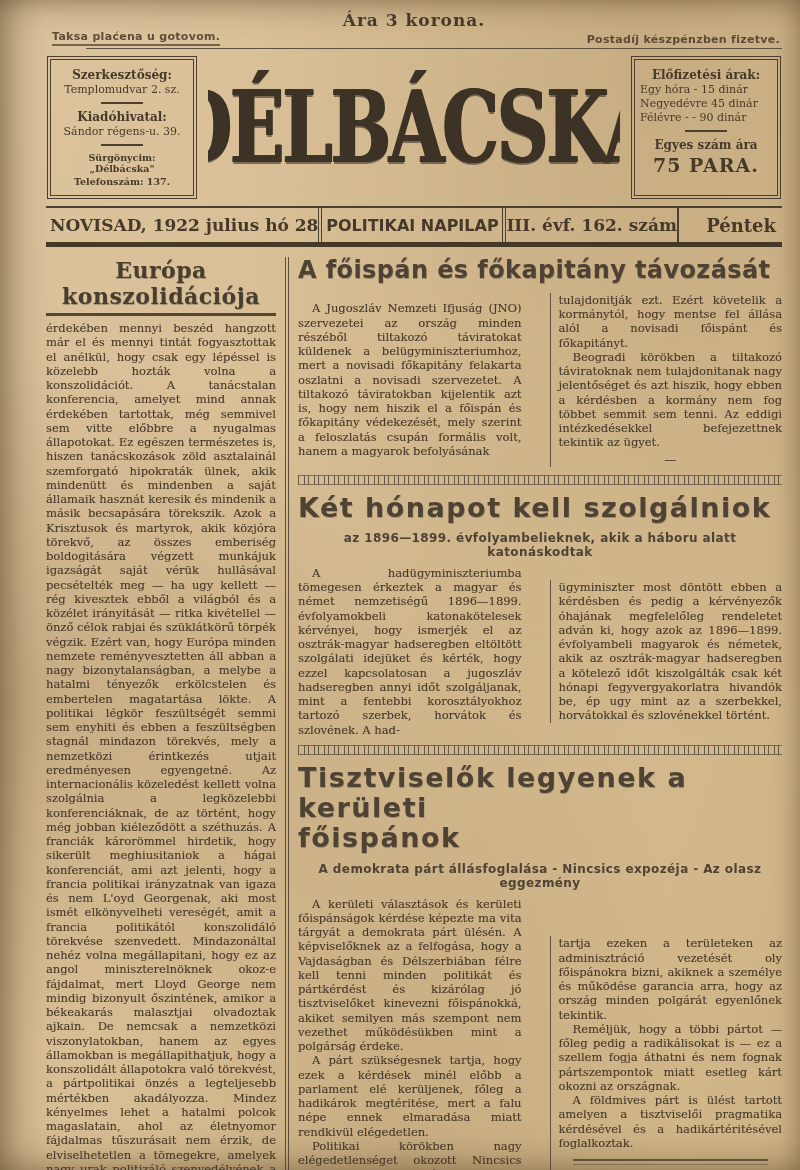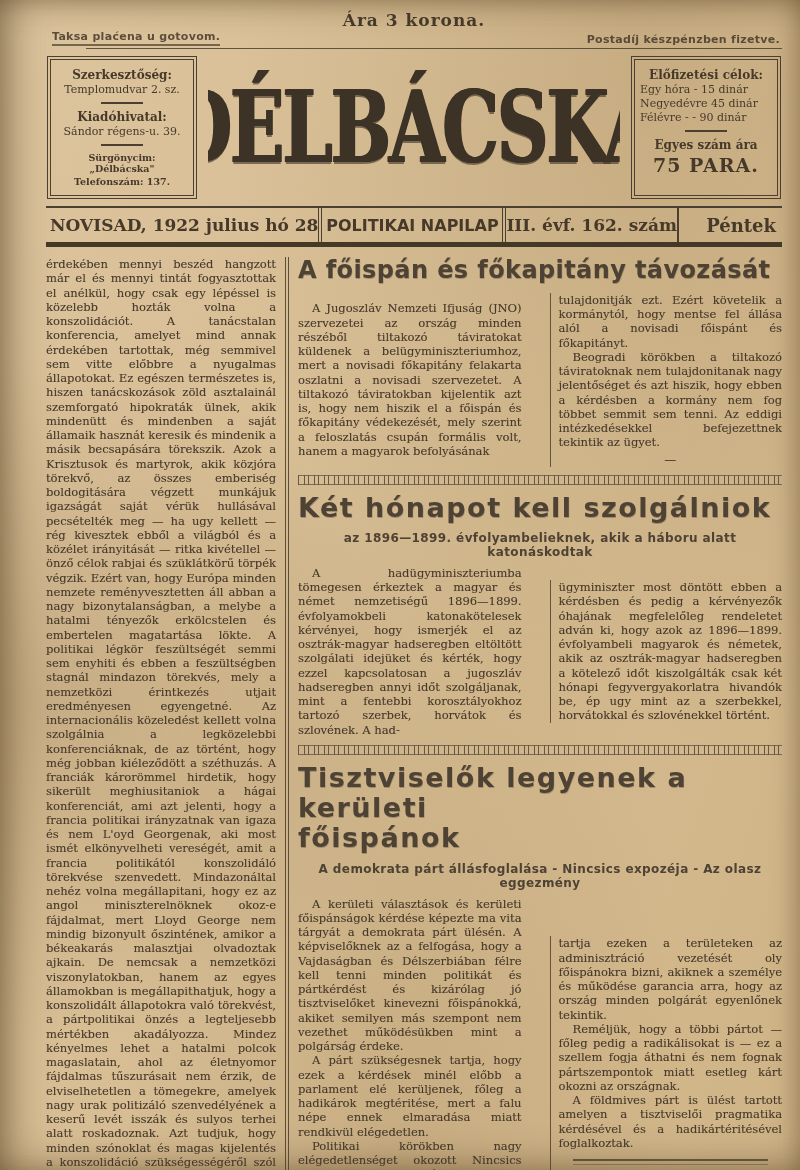--- a/index.html
+++ b/index.html
@@ -119,21 +119,21 @@
         <div class="minirule"></div>
         <div class="s">Sürgönycim: „Délbácska"</div>
         <div class="s">Telefonszám: 137.</div>
       </div>
 
       <div class="title-wrap">
         <h1 class="nameplate">DÉLBÁCSKA</h1>
       </div>
 
       <div class="mh-box">
-        <div class="b">Előfizetési célok:</div>
+        <div class="b">Előfizetési árak:</div>
         <div class="n" style="text-align:left;">Egy hóra  -  15 dinár</div>
         <div class="n" style="text-align:left;">Negyedévre  45 dinár</div>
         <div class="n" style="text-align:left;">Félévre -   - 90 dinár</div>
         <div class="minirule"></div>
         <div class="b">Egyes szám ára</div>
         <div class="sub-price">75 PARA.</div>
       </div>
     </div>
 
     <div class="dateline">
@@ -142,20 +142,21 @@
       <div class="dl-type">POLITIKAI NAPILAP</div>
       <div class="dl-sep"></div>
       <div class="dl-issue">III. évf. 162. szám</div>
       <div class="dl-sep single"></div>
       <div class="dl-day">Péntek</div>
     </div>
 
     <div class="bodygrid">
 
       <aside class="left-col">
+        <h2 class="lead-title">Európa konszolidációja</h2>
         <div class="copy noindent-first">
             <p>érdekében mennyi beszéd hangzott már el és mennyi tintát fogyasztottak el anélkül, hogy csak egy lépéssel is közelebb hozták volna a konszolidációt. A tanácstalan konferencia, amelyet mind annak érdekében tartottak, még semmivel sem vitte előbbre a nyugalmas állapotokat. Ez egészen természetes is, hiszen tanácskozások zöld asztalainál szemforgató hipokraták ülnek, akik mindenütt és mindenben a saját államaik hasznát keresik és mindenik a másik becsapására törekszik. Azok a Krisztusok és martyrok, akik közjóra törekvő, az összes emberiség boldogitására végzett munkájuk igazságát saját vérük hullásával pecsételték meg — ha ugy kellett — rég kivesztek ebből a világból és a közélet irányitását — ritka kivétellel — önző célok rabjai és szüklátkörű törpék végzik. Ezért van, hogy Európa minden nemzete reményvesztetten áll abban a nagy bizonytalanságban, a melybe a hatalmi tényezők erkölcstelen és embertelen magatartása lökte. A politikai légkör feszültségét semmi sem enyhiti és ebben a feszültségben stagnál mindazon törekvés, mely a nemzetközi érintkezés utjait eredményesen egyengetné. Az internacionális közeledést kellett volna szolgálnia a legközelebbi konferenciáknak, de az történt, hogy még jobban kiéleződött a széthuzás. A franciák károrömmel hirdetik, hogy sikerült meghiusitaniok a hágai konferenciát, ami azt jelenti, hogy a francia politikai irányzatnak van igaza és nem L'oyd Georgenak, aki most ismét elkönyvelheti vereségét, amit a francia politikától konszolidáló törekvése szenvedett. Mindazonáltal nehéz volna megállapitani, hogy ez az angol miniszterelnöknek okoz-e fájdalmat, mert Lloyd George nem mindig bizonyult őszintének, amikor a békeakarás malasztjai olvadoztak ajkain. De nemcsak a nemzetközi viszonylatokban, hanem az egyes államokban is megállapithatjuk, hogy a konszolidált állapotokra való törekvést, a pártpolitikai önzés a legteljesebb mértékben akadályozza. Mindez kényelmes lehet a hatalmi polcok magaslatain, ahol az életnyomor fájdalmas tűszurásait nem érzik, de elviselhetetlen a tömegekre, amelyek nagy urak politizáló szenvedélyének a keserű levét isszák és sulyos terhei alatt roskadoznak. Azt tudjuk, hogy minden szónoklat és magas kijelentés a konszolidáció szükségességéről szól — de azt se künn se bent nem látjuk, hogy tényekkel is a sok szenvedés megszüntetésére törekednének.</p>
           </div>
       </aside>
 
       <section class="main-col">
 
         <article>
           <h2 class="headline">
             <span>A főispán és főkapitány távozását</span><br>

